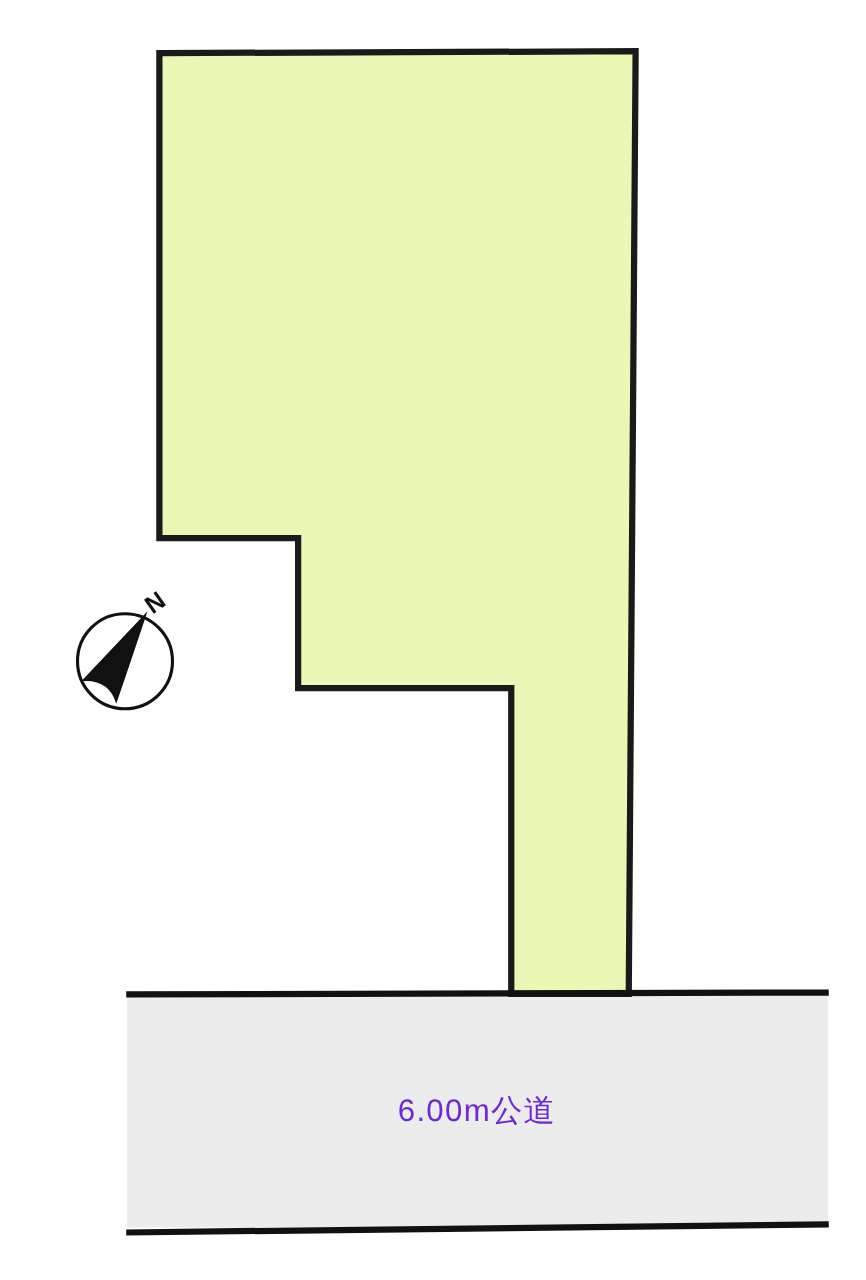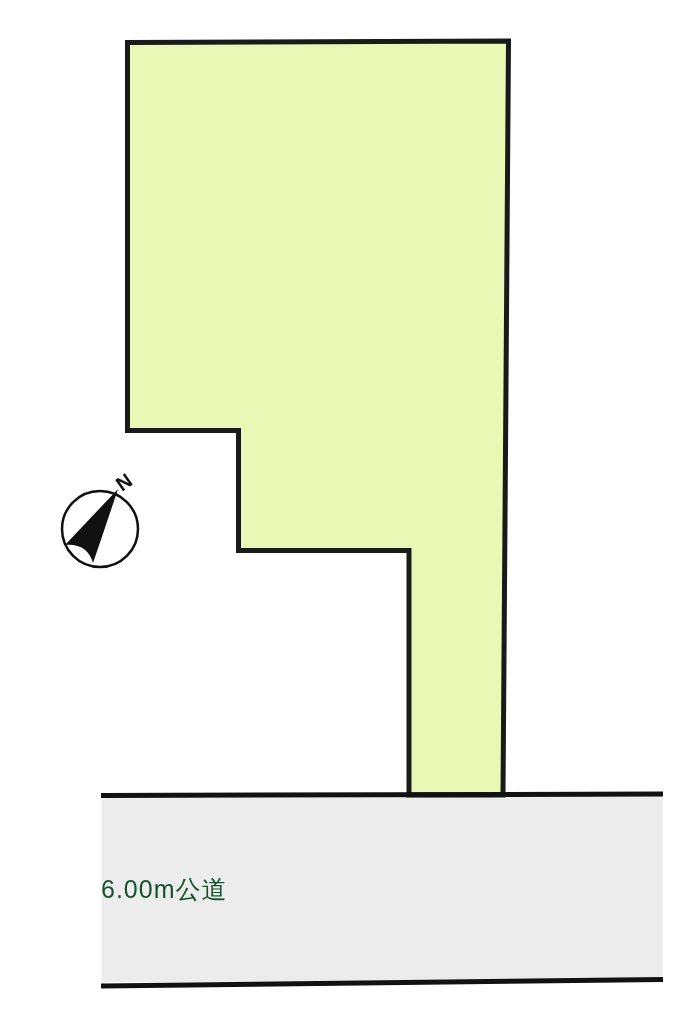--- a/index.html
+++ b/index.html
@@ -37,24 +37,24 @@
   .compass-north {
     font-family: "Liberation Sans", "DejaVu Sans", sans-serif;
     font-size: 20px;
     font-weight: 600;
   }
   .road-label {
     position: absolute;
     left: 101px;
     top: 872px;
     width: 561px;
-    text-align: left;
+    text-align: center;
     font-size: 25px;
     letter-spacing: 1px;
-    color: #14532d;
+    color: #6d28d9;
     line-height: 34px;
   }
 </style>
 </head>
 <body>
 
 <div class="canvas">
 
   <svg class="plan-svg" viewBox="0 0 693 1024">
 

